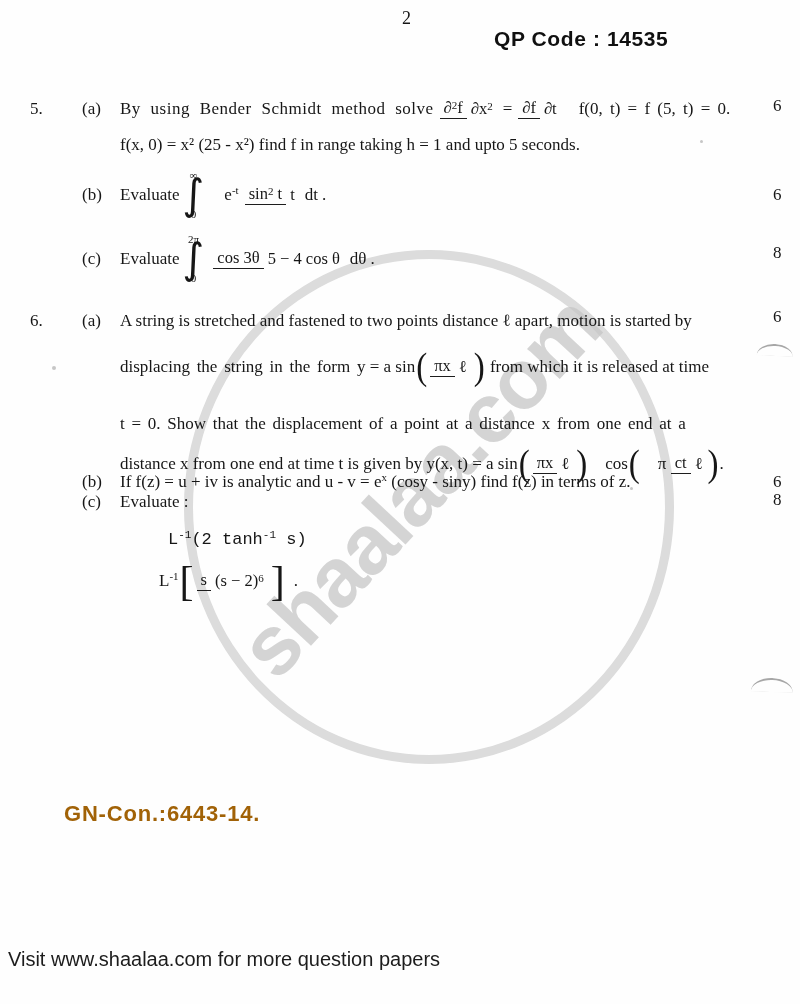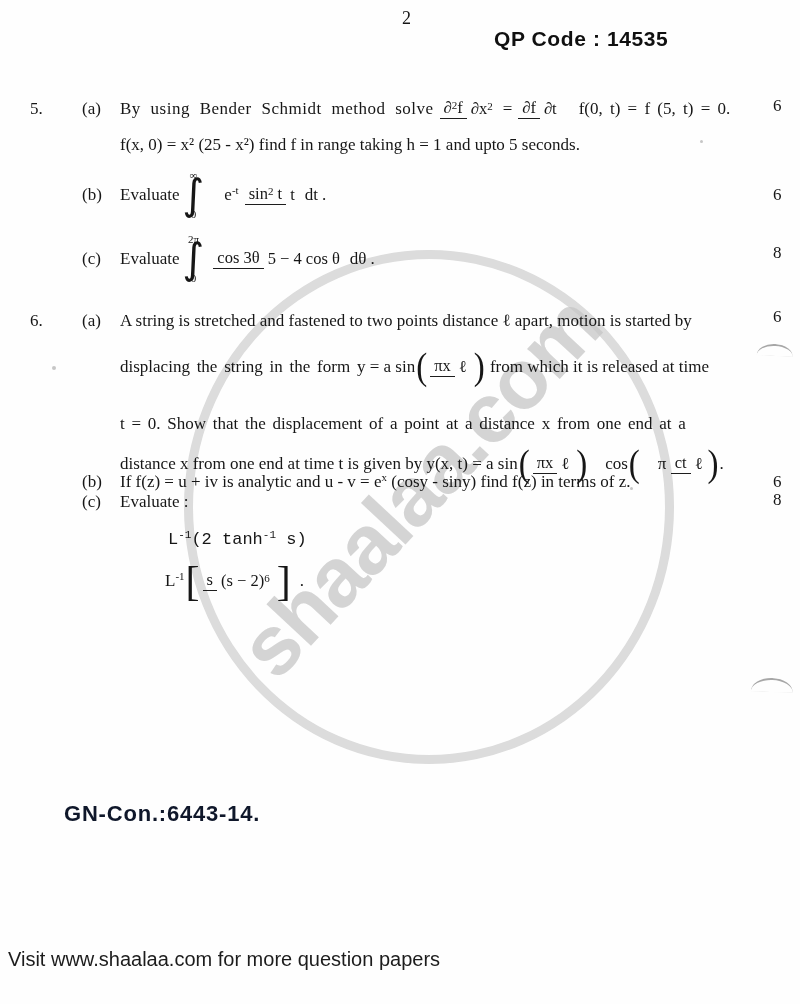--- a/index.html
+++ b/index.html
@@ -42,21 +42,21 @@
   .isign{font-size:42px;line-height:.78;font-family:"DejaVu Sans","DejaVu Serif",serif;margin:-2px 0;}
   .paren{display:inline-block;font-size:33px;font-weight:300;line-height:1;
          transform:scaleY(1.12);margin:0 1px;font-family:"Liberation Serif",serif;}
   .brk{display:inline-block;font-size:42px;font-weight:300;line-height:1;
        transform:scaleY(1.02);margin:0 1px;}
   .mark{position:absolute;left:773px;font-size:17px;font-family:"Liberation Serif",serif;z-index:2;}
   .qp-code{position:absolute;left:494px;top:27px;font-family:"Liberation Sans","DejaVu Sans",sans-serif;
            font-size:21px;font-weight:bold;letter-spacing:.6px;color:#101010;z-index:2;}
   .page-num{position:absolute;left:402px;top:8px;font-size:18px;z-index:2;}
   .gn-code{position:absolute;left:64px;top:801px;font-family:"Liberation Sans","DejaVu Sans",sans-serif;
-           font-size:22px;font-weight:bold;letter-spacing:.8px;color:#0f172a;z-index:2;}
+           font-size:22px;font-weight:bold;letter-spacing:.8px;color:#a16207;z-index:2;}
   .footer{position:absolute;left:8px;top:948px;font-family:"Liberation Sans","DejaVu Sans",sans-serif;
           font-size:20px;color:#1c1c1c;z-index:2;}
   .arc{position:absolute;border-top:2.5px solid rgba(120,120,120,.65);
        border-radius:50% 50% 0 0 / 100% 100% 0 0;z-index:1;}
   .arc1{left:757px;top:344px;width:36px;height:10px;transform:rotate(3deg);}
   .arc2{left:751px;top:678px;width:42px;height:12px;transform:rotate(2deg);}
   .speck{position:absolute;background:rgba(130,130,130,.45);border-radius:50%;z-index:1;}
 </style>
 </head>
 <body>
@@ -177,21 +177,21 @@
   <div class="row" style="left:82px;top:491px;height:22px;">
     <span class="pl">(c)</span>
     <span>Evaluate :</span>
   </div>
   <span class="mark" style="top:490px;">8</span>
 
   <div class="row" style="left:168px;top:528px;height:24px;font-family:Liberation Mono, monospace;">
     <span><span>L</span><sup class="s">-1</sup><span>(2 tanh</span><sup class="s">-1</sup><span> s)</span></span>
   </div>
 
-  <div class="row" style="left:165px;top:556px;height:50px;">
+  <div class="row" style="left:159px;top:556px;height:50px;">
     <span><span>L</span><sup class="s">-1</sup></span>
     <span class="brk">[</span>
     <span class="frac" style="margin:0 2px;">
       <span class="num">s</span>
       <span class="den"><span>(s − 2)</span><sup class="s">6</sup></span>
     </span>
     <span class="brk">]</span>
     <span class="g8">.</span>
   </div>
 

